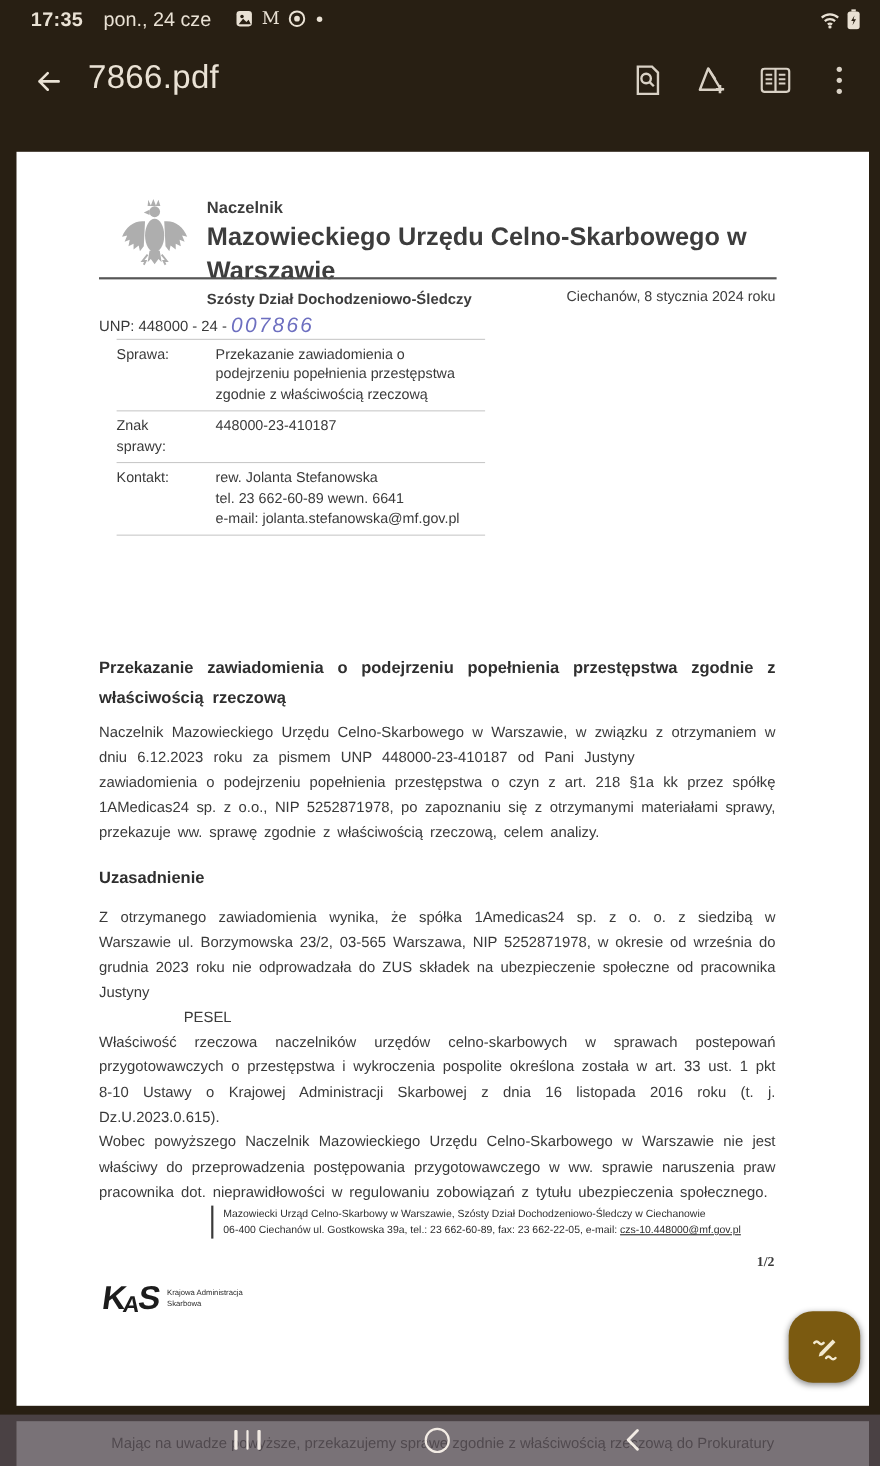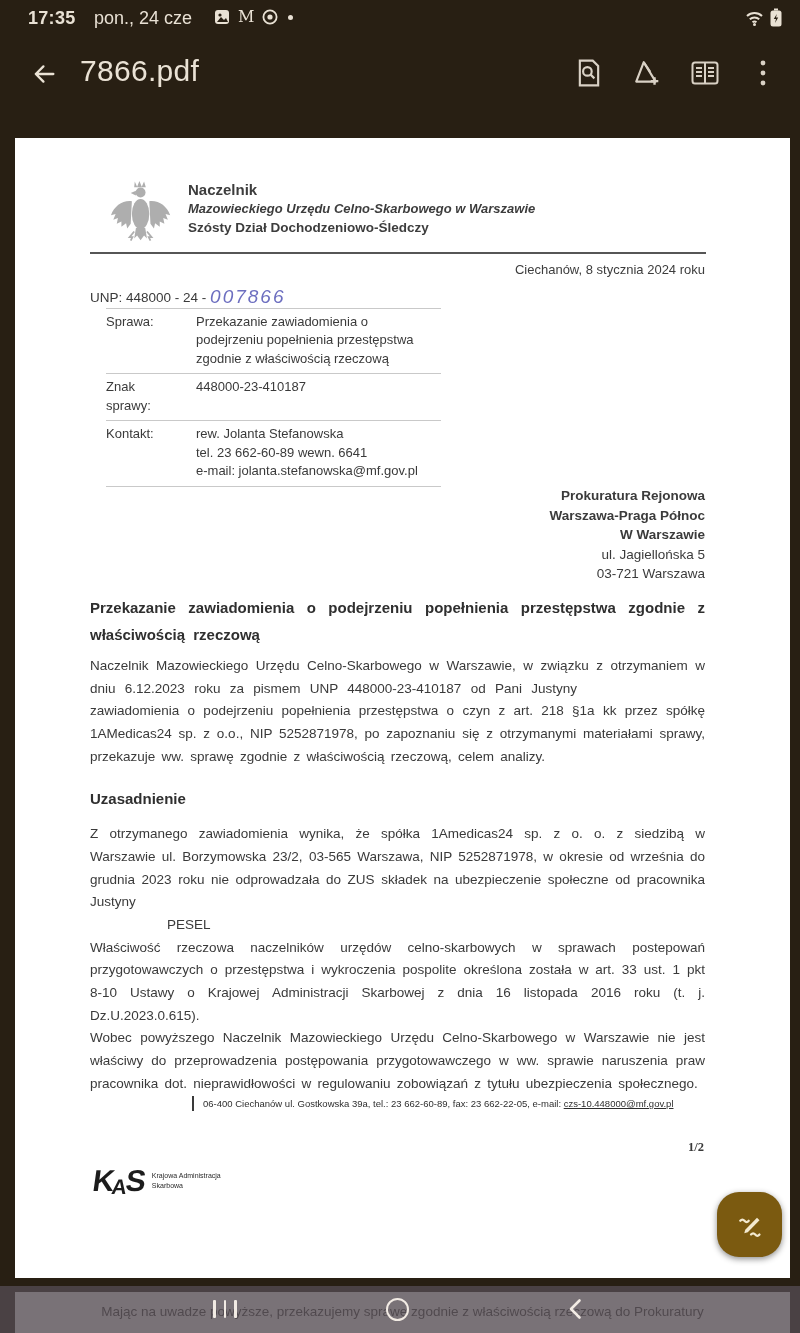--- a/index.html
+++ b/index.html
@@ -21,21 +21,21 @@
   .ab-back{position:absolute;left:30px;top:20px;width:30px;height:30px;cursor:pointer;}
   .ab-title{position:absolute;left:80px;top:14px;font-size:30px;font-weight:500;color:#eae2d5;letter-spacing:.3px;}
   .ab-actions{position:absolute;right:22px;top:18px;display:flex;align-items:center;gap:28px;}
   .ab-ic{width:30px;height:30px;display:flex;align-items:center;justify-content:center;cursor:pointer;}
   
   .page{position:absolute;left:15px;top:138px;width:775px;height:1140px;background:#ffffff;color:#3a3a3a;}
   .hdr-row{position:absolute;left:90px;top:40px;display:flex;align-items:flex-start;}
   .eagle{width:70px;height:72px;flex:0 0 auto;}
   .hdr-text{margin-left:13px;padding-top:2px;color:#3d3d3d;}
   .hdr-l1{font-size:15px;font-weight:700;line-height:1.35;}
-  .hdr-l2{font-size:13px;font-weight:700;line-height:1.35;font-style:italic;}
+  .hdr-l2{font-size:23px;font-weight:700;line-height:1.35;}
   .hdr-l3{font-size:13.5px;font-weight:700;line-height:1.45;}
   .rule{position:absolute;left:75px;right:84px;top:114px;border-top:2.5px solid #565656;}
   .date-line{position:absolute;top:124px;right:85px;font-size:13px;color:#3d3d3d;}
   .unp-line{position:absolute;left:75px;top:147px;font-size:13.5px;}
   .unp-hand{color:#6d6fc0;font-size:19px;font-style:italic;font-weight:500;letter-spacing:2px;position:relative;top:1px;}
   .info-table{position:absolute;left:91px;top:170px;width:335px;border-top:1px solid #c9c9c9;font-size:13px;}
   .it-row{display:flex;border-bottom:1px solid #c9c9c9;padding:4px 0 5px;}
   .it-label{width:90px;flex:0 0 auto;white-space:pre-line;line-height:1.42;}
   .it-value{white-space:pre-line;line-height:1.42;}
   .addressee{position:absolute;right:85px;top:348px;text-align:right;font-size:13.5px;line-height:1.45;color:#3b3b3b;}
@@ -188,44 +188,38 @@
         <div class="it-value">448000-23-410187</div>
       </div>
       <div class="it-row">
         <div class="it-label">Kontakt:</div>
         <div class="it-value">rew. Jolanta Stefanowska
 tel. 23 662-60-89 wewn. 6641
 e-mail: jolanta.stefanowska@mf.gov.pl</div>
       </div>
     </div>
 
-    <div class="addressee">
-      <div class="addr-b">Prokuratura Rejonowa</div>
-      <div class="addr-b">Warszawa-Praga Północ</div>
-      <div class="addr-b">W Warszawie</div>
-      <div>ul. Jagiellońska 5</div>
-      <div>03-721 Warszawa</div>
-    </div>
 
     <div class="bodycol">
       <p class="doc-title">Przekazanie zawiadomienia o podejrzeniu popełnienia przestępstwa zgodnie z właściwością rzeczową</p>
       <p class="just">
         <span>Naczelnik Mazowieckiego Urzędu Celno-Skarbowego w Warszawie, w związku z otrzymaniem w dniu 6.12.2023 roku za pismem UNP 448000-23-410187 od Pani Justyny</span><span class="redact-gap"></span>
         <span>zawiadomienia o podejrzeniu popełnienia przestępstwa o czyn z art. 218 §1a kk przez spółkę 1AMedicas24 sp. z o.o., NIP 5252871978, po zapoznaniu się z otrzymanymi materiałami sprawy, przekazuje ww. sprawę zgodnie z właściwością rzeczową, celem analizy.</span>
       </p>
       <p class="sec-heading">Uzasadnienie</p>
       <p class="just">
         <span>Z otrzymanego zawiadomienia wynika, że spółka 1Amedicas24 sp. z o. o. z siedzibą w Warszawie ul. Borzymowska 23/2, 03-565 Warszawa, NIP 5252871978, w okresie od września do grudnia 2023 roku nie odprowadzała do ZUS składek na ubezpieczenie społeczne od pracownika Justyny</span><span class="redact-gap"></span><br>
         <span class="pesel">PESEL</span>
       </p>
       <p class="just">Właściwość rzeczowa naczelników urzędów celno-skarbowych w sprawach postepowań przygotowawczych o przestępstwa i wykroczenia pospolite określona została w art. 33 ust. 1 pkt 8-10 Ustawy o Krajowej Administracji Skarbowej z dnia 16 listopada 2016 roku (t. j. Dz.U.2023.0.615).</p>
       <p class="just">Wobec powyższego Naczelnik Mazowieckiego Urzędu Celno-Skarbowego w Warszawie nie jest właściwy do przeprowadzenia postępowania przygotowawczego w ww. sprawie naruszenia praw pracownika dot. nieprawidłowości w regulowaniu zobowiązań z tytułu ubezpieczenia społecznego.</p>
     </div>
 
     <div class="doc-footer">
+      <div>Mazowiecki Urząd Celno-Skarbowy w Warszawie,  Szósty Dział Dochodzeniowo-Śledczy w Ciechanowie</div>
       <div>
         <span>06-400 Ciechanów ul. Gostkowska 39a,  tel.: 23 662-60-89,  fax: 23 662-22-05,  e-mail: </span><span class="footer-email">czs-10.448000@mf.gov.pl</span>
       </div>
     </div>
 
     <div class="page-num">1/2</div>
 
     <div class="kas">
       <span class="kas-mark"><span class="kas-k">K</span><span class="kas-a">A</span><span class="kas-s">S</span></span>
       <span class="kas-text">Krajowa Administracja

